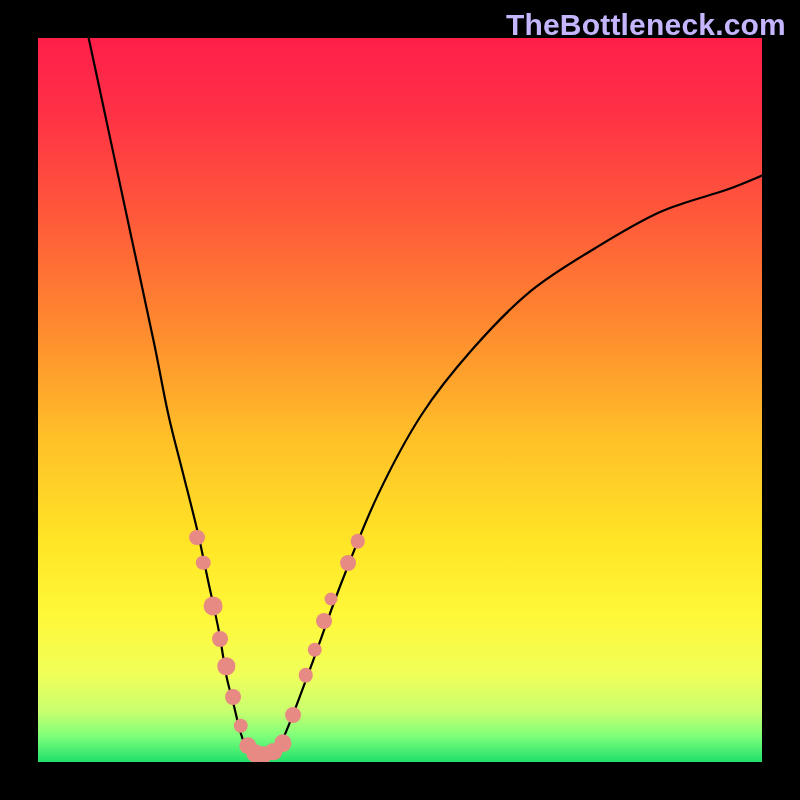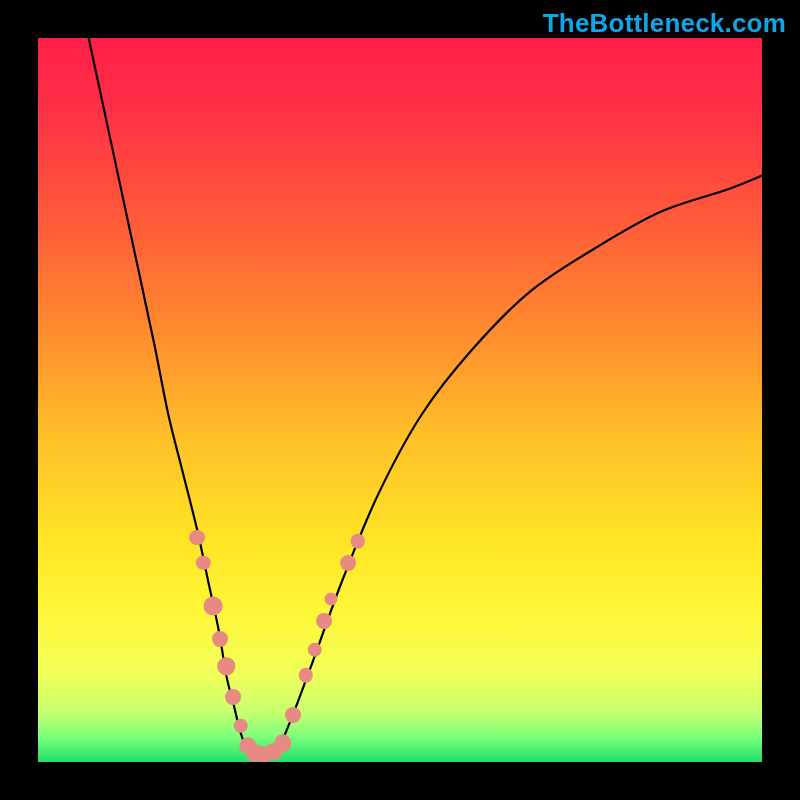--- a/index.html
+++ b/index.html
@@ -44,23 +44,23 @@
     position: absolute;
     border-radius: 50%;
     background: #e88a84;
     transform: translate(-50%, -50%);
   }
   .watermark {
     position: absolute;
     top: 8px;
     right: 14px;
     font-family: Arial, Helvetica, sans-serif;
-    font-size: 26px;
+    font-size: 30px;
     font-weight: 600;
-    color: #0ea5e9;
+    color: #c4b5fd;
     letter-spacing: 0.2px;
   }
 </style>
 </head>
 <body>
 
 <div class="wrap">
 
   <div class="watermark">TheBottleneck.com</div>
 

